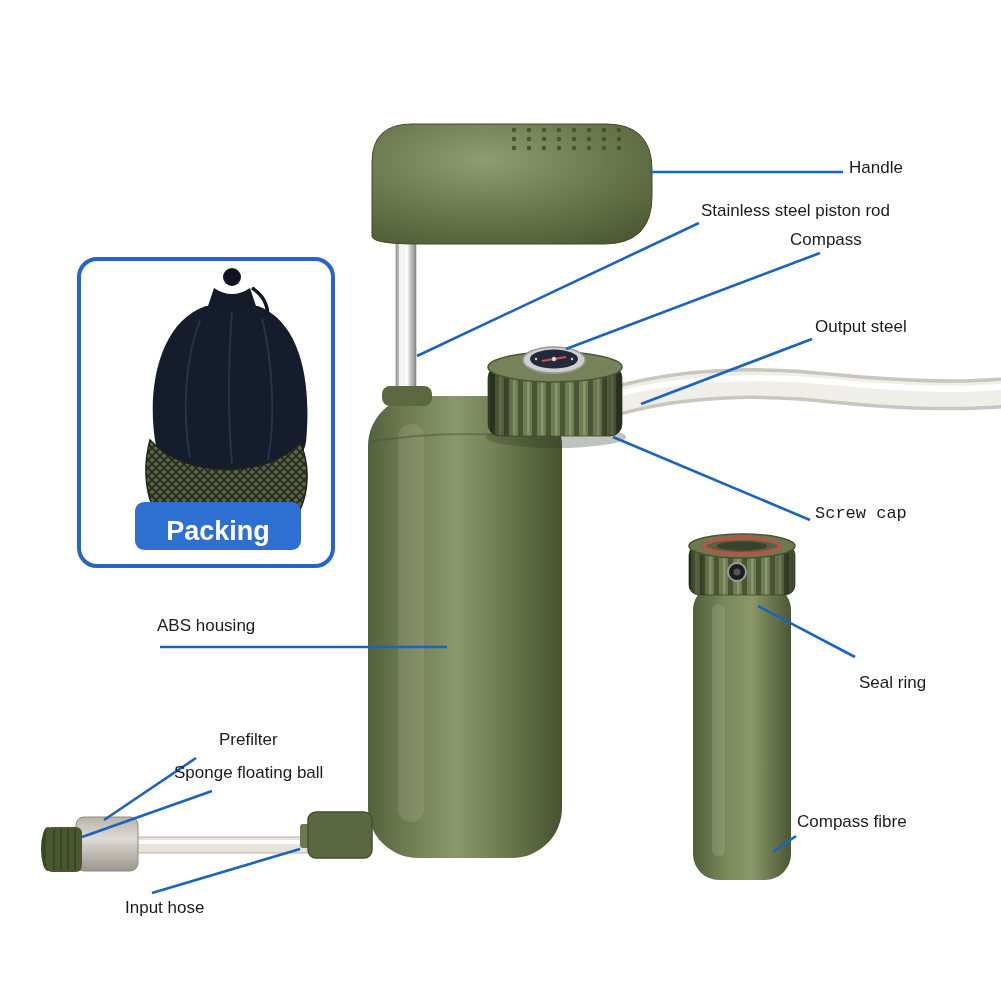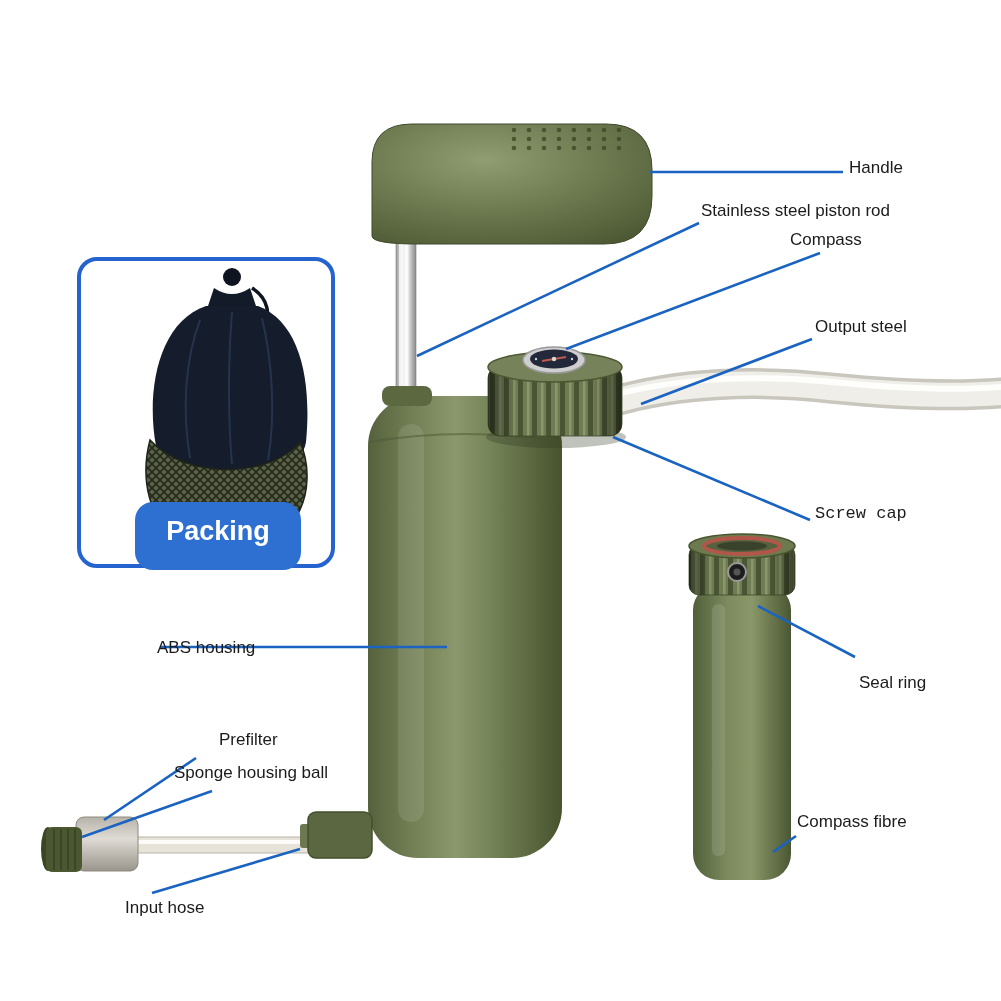--- a/index.html
+++ b/index.html
@@ -2,22 +2,22 @@
 <html><head>
 <meta charset="utf-8">
 <style>
   html,body{margin:0;padding:0;background:#ffffff;}
   .stage{position:relative;width:1001px;height:1001px;background:#ffffff;overflow:hidden;
          font-family:"Liberation Sans", sans-serif;}
   .stage svg{position:absolute;left:0;top:0;}
   .lbl{position:absolute;font-size:17px;line-height:1.25;color:#1b1b1b;white-space:nowrap;}
   .packing-box{position:absolute;left:77px;top:257px;width:250px;height:303px;
                border:4px solid #2563cf;border-radius:20px;background:transparent;}
-  .packing-btn{position:absolute;left:135px;top:502px;width:166px;height:68px;
-               background:#2e6fd2;border-radius:18px;color:#ffffff;
+  .packing-btn{position:absolute;left:135px;top:502px;width:166px;height:48px;
+               background:#2e6fd2;border-radius:9px;color:#ffffff;
                font-weight:bold;font-size:27px;line-height:58px;text-align:center;
                font-family:"Liberation Sans", sans-serif;}
 </style>
 </head>
 <body>
 
 <div class="stage">
 
 <svg width="1001" height="1001" viewBox="0 0 1001 1001">
   <defs>
@@ -162,23 +162,23 @@
     <path d="M 773 852 L 796 836"></path>
     <path d="M 152 893 L 300 849"></path>
   </g>
 </svg>
 
   <div class="lbl" style="left:849px;top:157px;">Handle</div>
   <div class="lbl" style="left:701px;top:200px;text-align:center;">Stainless steel piston rod</div>
   <div class="lbl" style="left:790px;top:229px;">Compass</div>
   <div class="lbl" style="left:815px;top:316px;">Output steel</div>
   <div class="lbl" style="left:815px;top:503px;font-family:Liberation Mono, monospace;">Screw cap</div>
-  <div class="lbl" style="left:157px;top:615px;margin-top:22px;">ABS housing</div>
+  <div class="lbl" style="left:157px;top:615px;">ABS housing</div>
   <div class="lbl" style="left:859px;top:646px;margin-top:26px;">Seal ring</div>
   <div class="lbl" style="left:191px;top:729px;margin-left:28px;">Prefilter</div>
-  <div class="lbl" style="left:174px;top:762px;">Sponge housing ball</div>
+  <div class="lbl" style="left:174px;top:762px;">Sponge floating ball</div>
   <div class="lbl" style="left:797px;top:811px;">Compass fibre</div>
   <div class="lbl" style="left:125px;top:897px;">Input hose</div>
 
   <div class="packing-box"></div>
   <div class="packing-btn">Packing</div>
 
 </div>
 
 </body></html>

